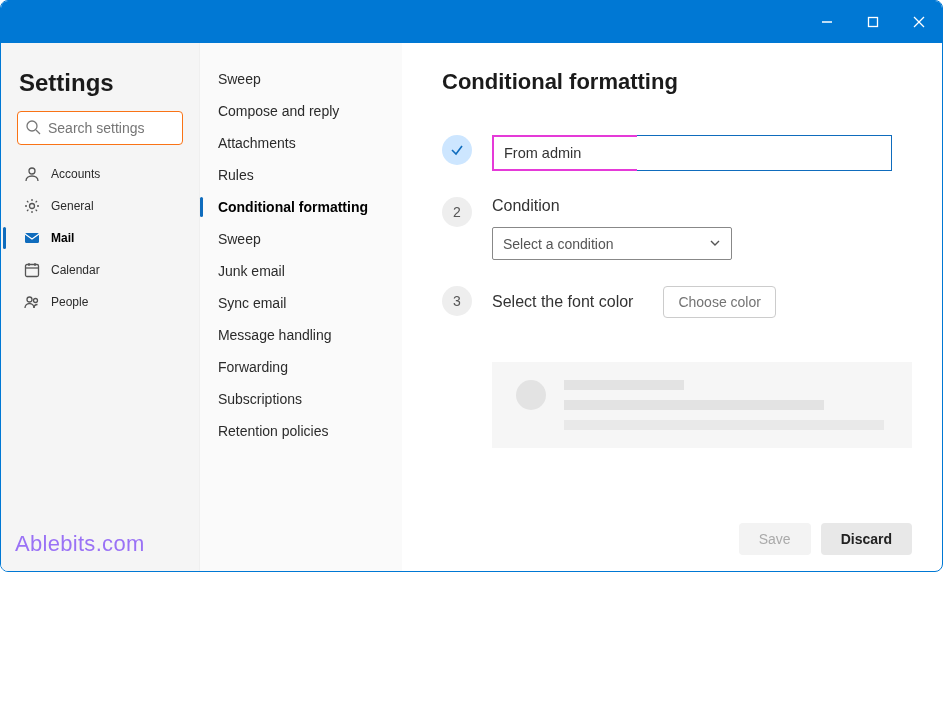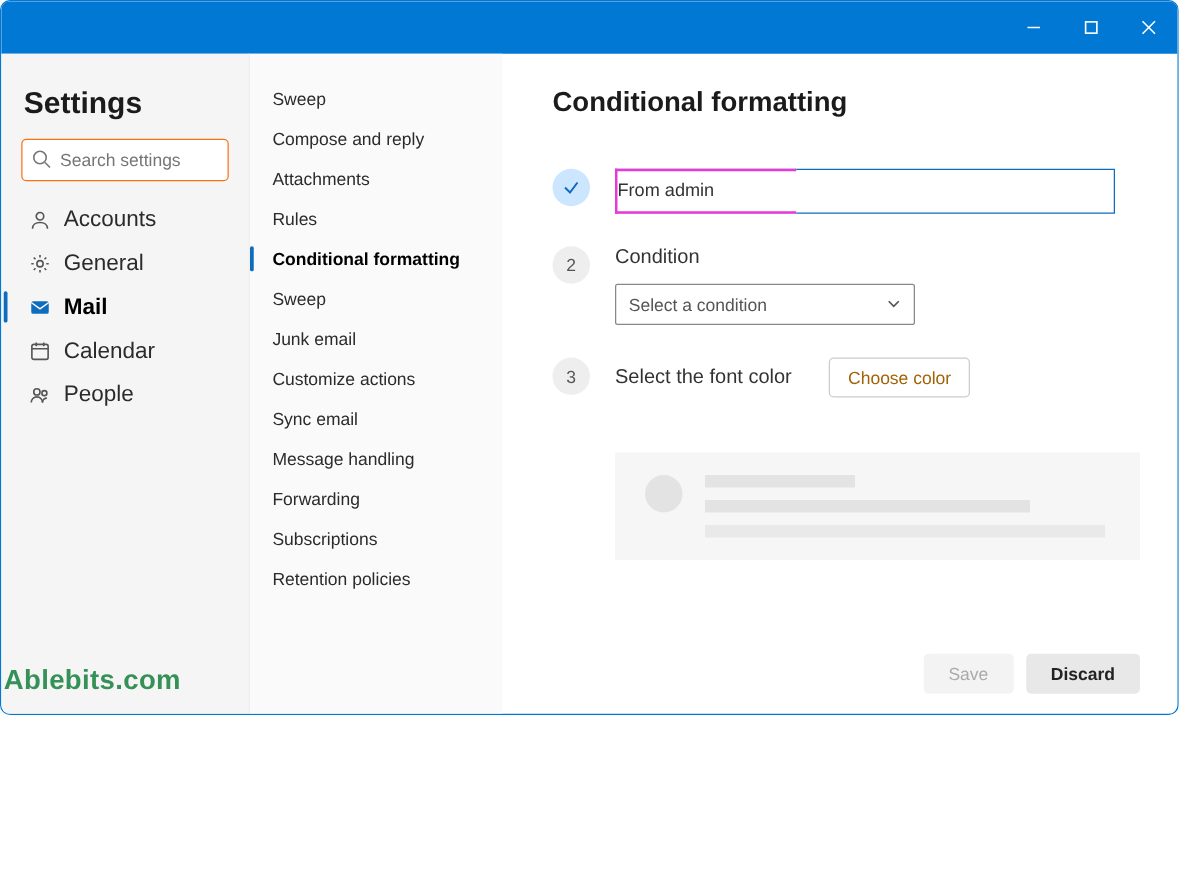--- a/index.html
+++ b/index.html
@@ -13,21 +13,21 @@
 
     .body { flex: 1; display: flex; }
 
     
     .sidebar { width: 210px; background: #f5f5f5; padding: 18px 12px 12px 12px; display: flex; flex-direction: column; border-right: 1px solid #efefef;}
     .settings-title { font-size: 24px; font-weight: 600; padding: 8px 6px 14px 6px; color: #1b1b1b; }
     .search-box { position: relative; margin: 0 4px 14px 4px; }
     .search-box input { width: 100%; height: 34px; border: 1px solid #f97316; border-radius: 4px; padding: 0 10px 0 30px; font-size: 14px; background: #fff; color: #555; }
     .search-box .icon { position: absolute; left: 8px; top: 8px; color: #777; }
 
-    .nav-item { display: flex; align-items: center; gap: 10px; padding: 6px 10px; border-radius: 4px; cursor: pointer; font-size: 18px; color: #2b2b2b; margin-bottom: 2px; position: relative; }
+    .nav-item { display: flex; align-items: center; gap: 10px; padding: 6px 10px; border-radius: 4px; cursor: pointer; font-size: 12px; color: #2b2b2b; margin-bottom: 2px; position: relative; }
     .nav-item .icon { width: 18px; height: 18px; display: flex; align-items: center; justify-content: center; color: #555; }
     .nav-item.active { font-weight: 700; color: #000; }
     .nav-item.active::before { content: ""; position: absolute; left: -10px; top: 4px; bottom: 4px; width: 3px; background: #0f6cbd; border-radius: 2px; }
     .nav-item.active .icon { color: #0f6cbd; }
 
     
     .subnav { width: 215px; background: #fafafa; padding: 20px 0; }
     .subnav-item { padding: 8px 18px; font-size: 14px; color: #2b2b2b; cursor: pointer; position: relative; }
     .subnav-item.active { font-weight: 700; color: #000; }
     .subnav-item.active::before { content: ""; position: absolute; left: 0; top: 6px; bottom: 6px; width: 3px; background: #0f6cbd; border-radius: 2px; }
@@ -36,41 +36,41 @@
     .main { flex: 1; padding: 26px 30px 16px 40px; position: relative; display: flex; flex-direction: column; }
     .main h1 { font-size: 22px; font-weight: 700; color: #1b1b1b; margin-bottom: 40px; }
 
     .step-row { display: flex; gap: 20px; align-items: flex-start; margin-bottom: 26px; }
     .step-circle { width: 30px; height: 30px; border-radius: 50%; background: #eee; color: #555; display: flex; align-items: center; justify-content: center; font-size: 14px; flex-shrink: 0; }
     .step-circle.check { background: #cde6ff; color: #0f6cbd; }
     .step-content { flex: 1; }
     .step-label { font-size: 16px; color: #333; }
 
     .name-input-wrap { display: flex; width: 400px; border: 1px solid #0f6cbd; }
-    .name-input { border: 2px solid #e53ad8; border-right: none; padding: 8px 0; font-size: 14.5px; width: 145px; outline: none; color: #333; margin: -1px 0 -1px -1px;}
+    .name-input { border: 2px solid #e53ad8; border-right: none; padding: 8px 10px; font-size: 14.5px; width: 145px; outline: none; color: #333; margin: -1px 0 -1px -1px;}
     .name-input-rest { flex: 1; }
 
     .select-box { margin-top: 12px; width: 240px; height: 33px; border: 1px solid #888; border-radius: 2px; display: flex; align-items: center; justify-content: space-between; padding: 12px 10px; font-size: 14px; color: #555; cursor: pointer; }
 
     .step3-row { display: flex; align-items: center; gap: 30px; }
-    .choose-btn { border: 1px solid #ccc; background: #fff; border-radius: 4px; padding: 7px 14px; font-size: 14px; cursor: pointer; color: #a16207; }
+    .choose-btn { border: 1px solid #ccc; background: #fff; border-radius: 4px; padding: 7px 14px; font-size: 14px; cursor: pointer; color: #737373; }
 
     .preview-box { margin-left: 50px; margin-top: 18px; background: #f6f6f6; padding: 18px 24px; width: 420px; display: flex; gap: 18px; align-items: flex-start; }
     .preview-avatar { width: 30px; height: 30px; border-radius: 50%; background: #e3e3e3; }
     .preview-lines { flex: 1; display: flex; flex-direction: column; gap: 10px; }
     .pl1 { width: 120px; height: 10px; background: #e3e3e3; }
     .pl2 { width: 260px; height: 10px; background: #e3e3e3; }
     .pl3 { width: 320px; height: 10px; background: #e9e9e9; }
 
     .footer { margin-top: auto; display: flex; justify-content: flex-end; gap: 10px; padding-top: 14px; align-items: flex-end; }
     .btn { border: none; border-radius: 4px; padding: 8px 20px; font-size: 14px; cursor: pointer; }
     .btn.save { background: #f3f3f3; color: #aaa; cursor: default; }
     .btn.discard { background: #e8e8e8; color: #222; font-weight: 600; }
 
-    .watermark { position: absolute; left: 2px; bottom: 14px; font-size: 22px; color: #15803d; font-weight: 700; opacity: 0.85; letter-spacing: 0.3px;}
+    .watermark { position: absolute; left: 14px; bottom: 14px; font-size: 22px; color: #8b5cf6; font-weight: 400; opacity: 0.85; letter-spacing: 0.3px;}
   </style>
 </head>
 <body>
 
 <div class="window">
 
   <div class="titlebar">
     <div class="win-btn">
       <svg width="12" height="12">
           <line x1="1" y1="6" x2="11" y2="6" stroke-width="1.3"></line>
@@ -162,21 +162,20 @@
     </div>
 
     <div class="subnav">
       <div class="subnav-item">Sweep</div>
       <div class="subnav-item">Compose and reply</div>
       <div class="subnav-item">Attachments</div>
       <div class="subnav-item">Rules</div>
       <div class="subnav-item active">Conditional formatting</div>
       <div class="subnav-item">Sweep</div>
       <div class="subnav-item">Junk email</div>
-      <div class="subnav-item">Customize actions</div>
       <div class="subnav-item">Sync email</div>
       <div class="subnav-item">Message handling</div>
       <div class="subnav-item">Forwarding</div>
       <div class="subnav-item">Subscriptions</div>
       <div class="subnav-item">Retention policies</div>
     </div>
 
     <div class="main">
       <h1>Conditional formatting</h1>
 

